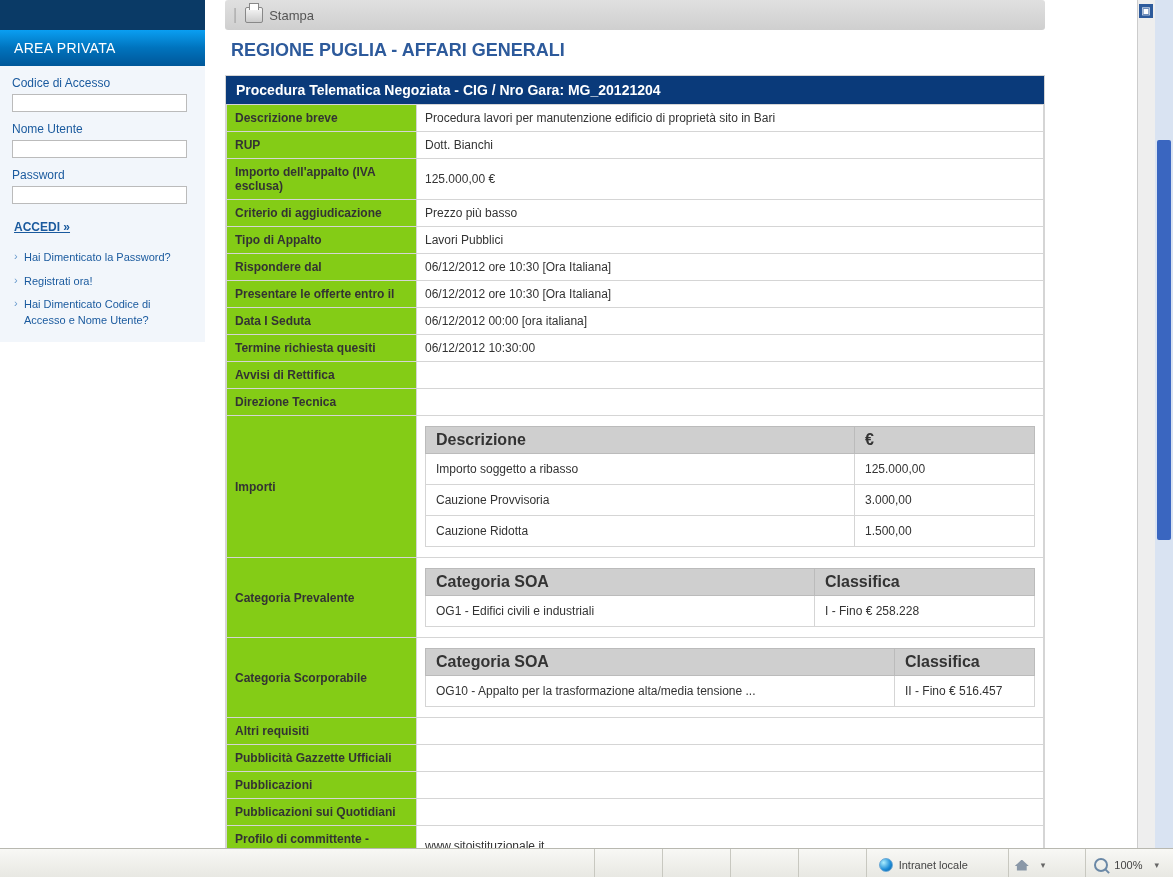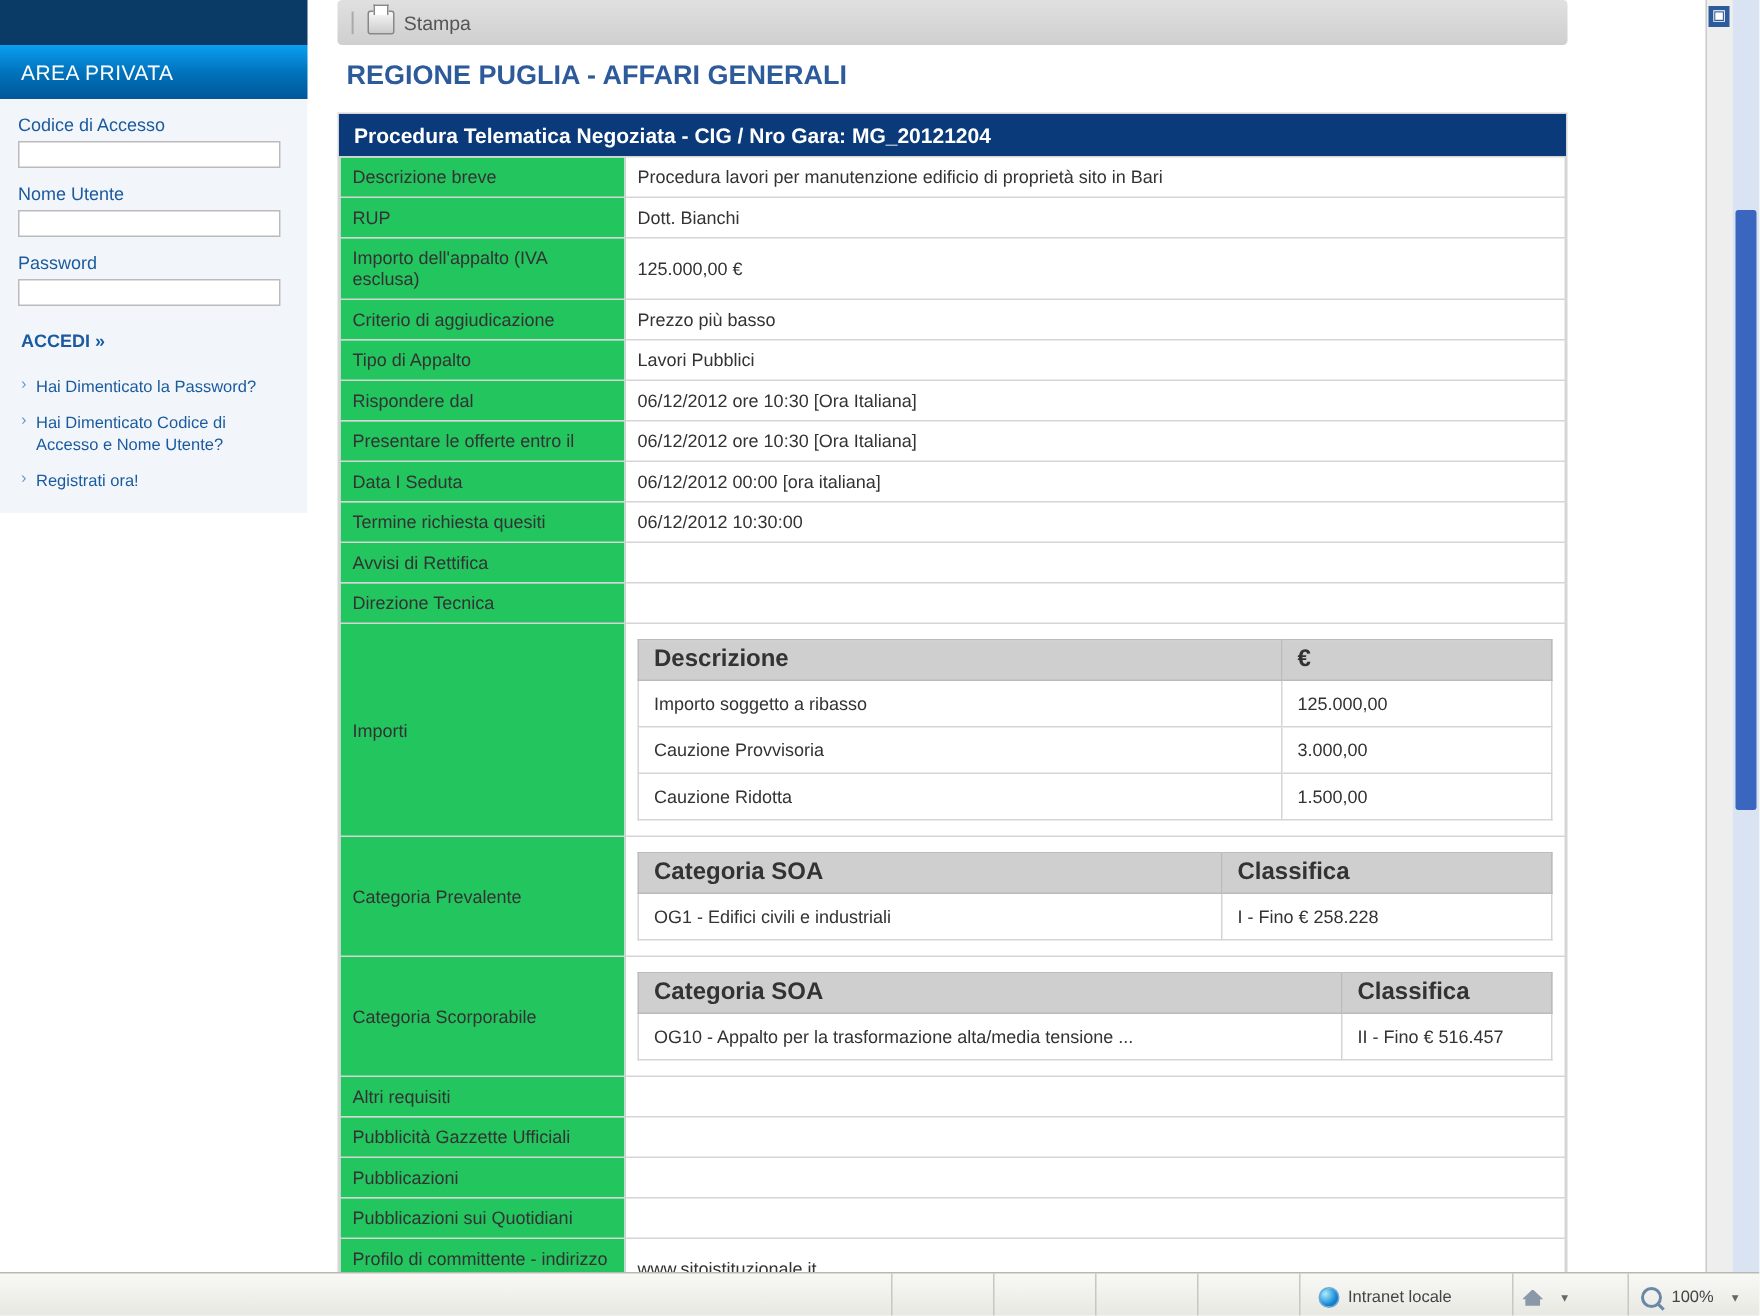--- a/index.html
+++ b/index.html
@@ -49,20 +49,21 @@
     font-size: 12px;
     background: #fff;
   }
   .login-btn {
     color: #1a5a9e;
     font-size: 12px;
     font-weight: bold;
     padding: 6px 2px;
     display: inline-block;
     cursor: pointer;
+    text-decoration: underline;
   }
   .side-links { list-style: none; margin-top: 6px; }
   .side-links li {
     padding: 4px 2px 4px 12px;
     position: relative;
     line-height: 1.3;
   }
   .side-links li::before {
     content: "›"; 
     position: absolute;
@@ -134,22 +135,22 @@
   table.detail > tbody > tr > td {
     border: 1px solid #d5d5d5;
     padding: 6px 8px;
     text-align: left;
     vertical-align: middle;
     font-size: 12px;
     color: #333;
   }
   table.detail > tbody > tr > th {
     width: 190px;
-    font-weight: normal;
-    background: #22c55e;
+    font-weight: bold;
+    background: #84cc16;
   }
   
   table.inner {
     width: 100%;
     border-collapse: collapse;
     margin: 4px 0;
   }
   table.inner th {
     background: #cfcfcf;
     border: 1px solid #bbb;
@@ -250,22 +251,22 @@
           <label class="form-label">Nome Utente</label>
           <input class="form-input" type="text" style="">
         </div>
         <div class="form-group">
           <label class="form-label">Password</label>
           <input class="form-input" type="password" style="">
         </div>
         <span class="login-btn">ACCEDI »</span>
         <ul class="side-links">
           <li><a>Hai Dimenticato la Password?</a></li>
+          <li><a>Registrati ora!</a></li>
           <li><a>Hai Dimenticato Codice di Accesso e Nome Utente?</a></li>
-          <li><a>Registrati ora!</a></li>
         </ul>
       </div>
     </aside>
 
     <main class="main">
       <div class="main-inner">
         <div class="toolbar">
           <span class="sep">|</span>
           <span class="print-btn">
             <span class="print-icon"></span>

